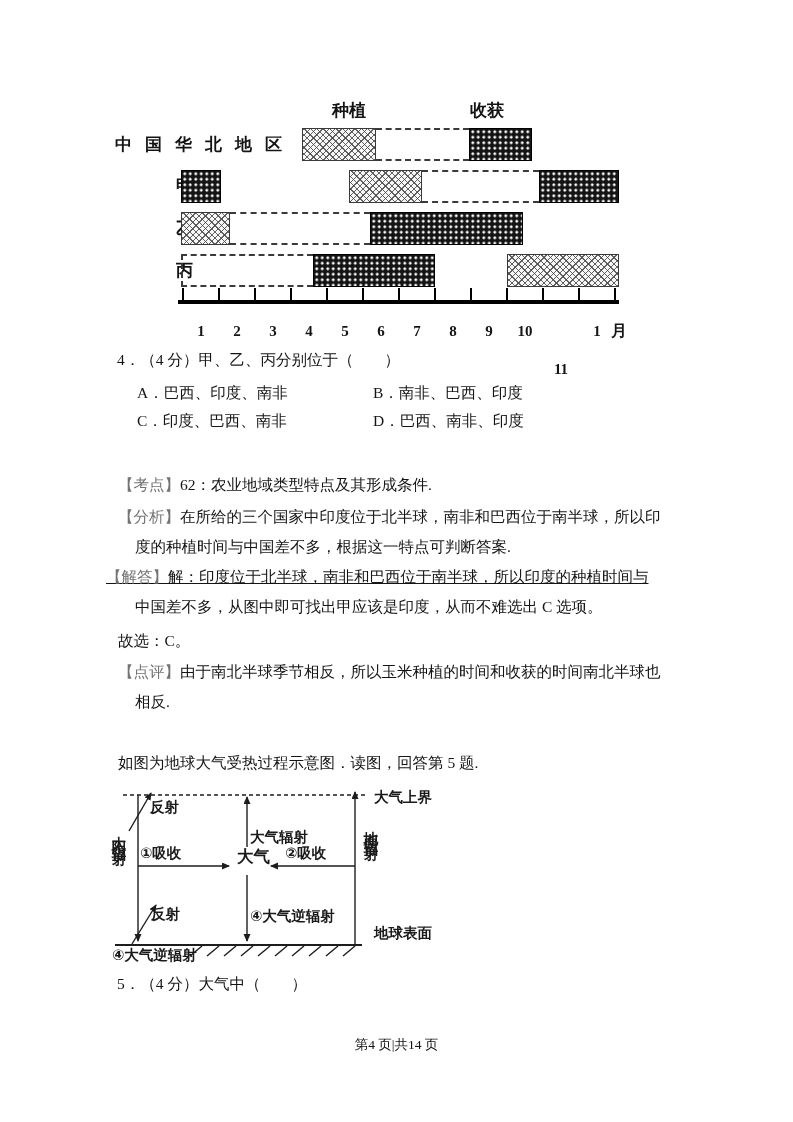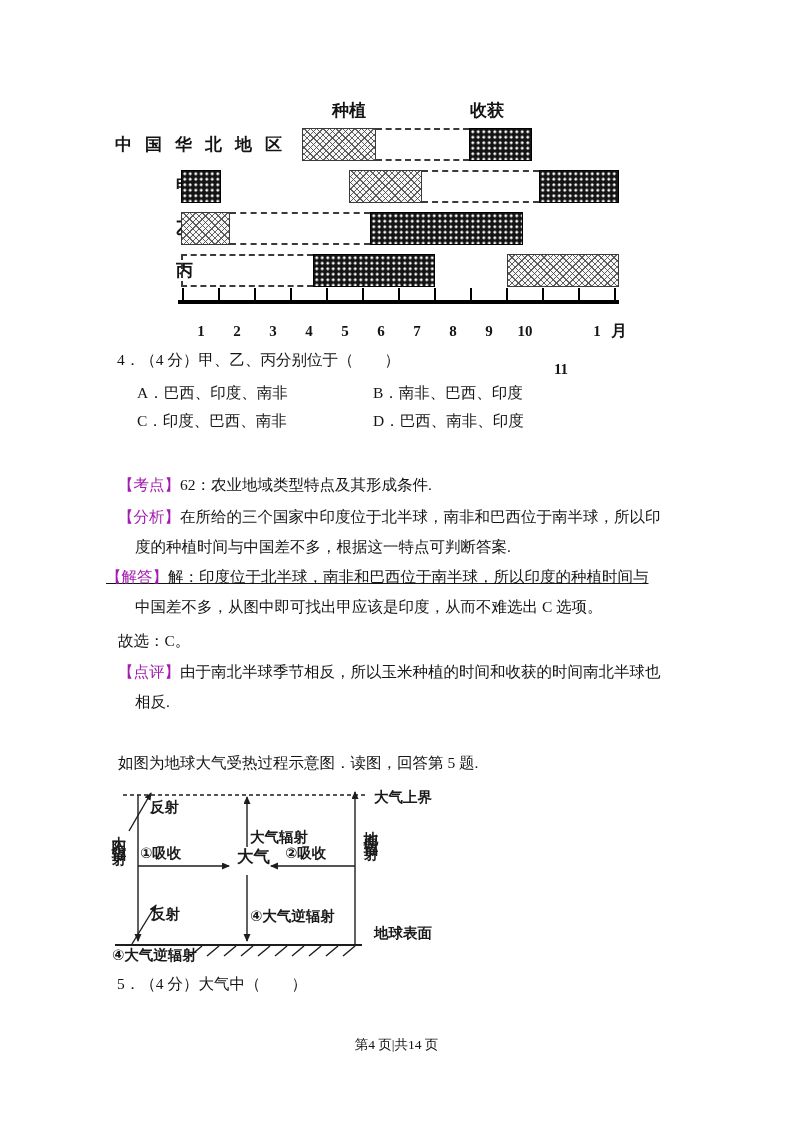--- a/index.html
+++ b/index.html
@@ -12,21 +12,21 @@
     font-family:"Liberation Serif","DejaVu Serif",serif;
     color:#141414;
   }
   .abs{position:absolute;}
   
   .t{
     position:absolute;
     font-size:15.5px;line-height:22px;white-space:nowrap;
     color:#141414;
   }
-  .blue{color:#a21caf;}
+  .blue{color:#737373;}
   
   .chart{position:absolute;left:0;top:0;width:793px;height:348px;}
   .chart .row-label{
     position:absolute;font-weight:bold;font-size:17px;line-height:22px;white-space:nowrap;
   }
   .chart .row-label.wide{letter-spacing:13px;}
   .chart .legend-label{
     position:absolute;font-weight:bold;font-size:17px;line-height:20px;white-space:nowrap;
   }
   .bar{position:absolute;box-sizing:border-box;}

